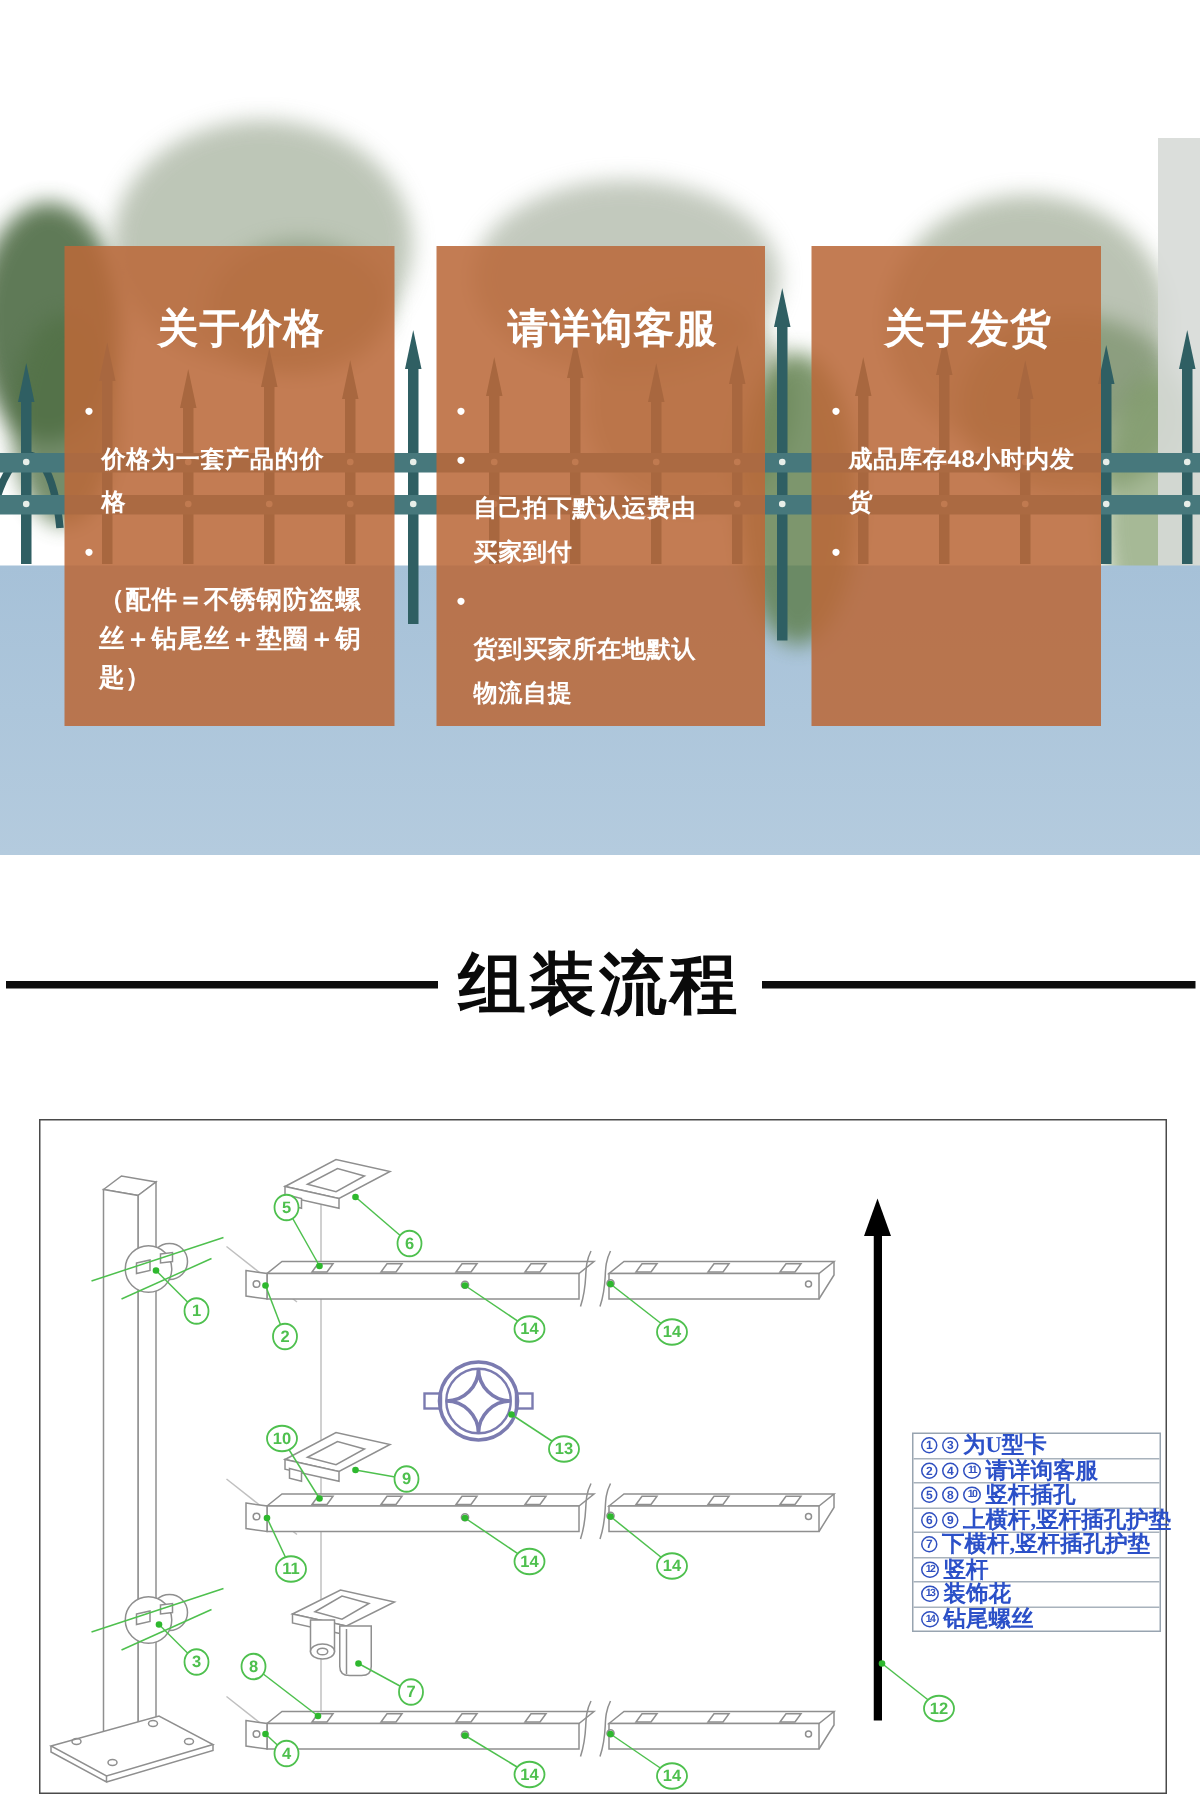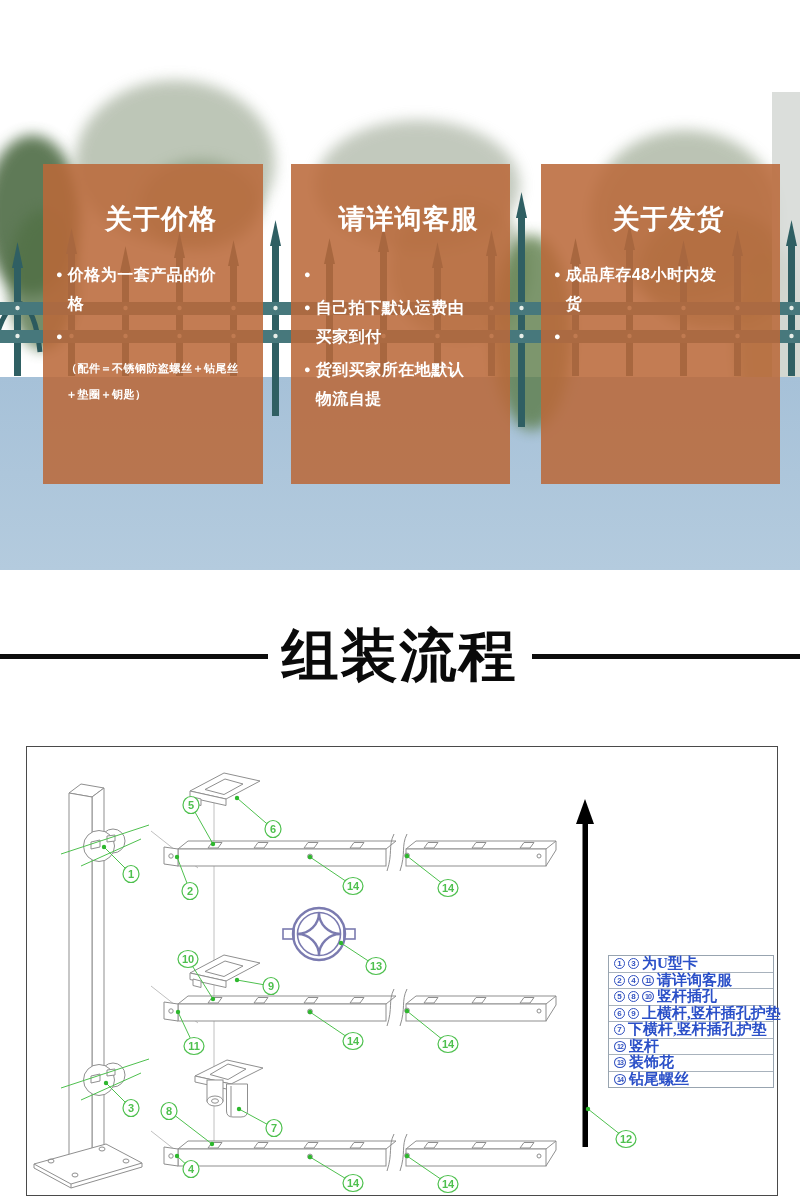--- a/index.html
+++ b/index.html
@@ -10,28 +10,28 @@
   .blob{position:absolute;border-radius:50%;filter:blur(7px);z-index:1;}
   .sky{position:absolute;left:0;top:377px;width:800px;height:193px;z-index:2;
        background:linear-gradient(#a6c1d8,#b4cbde);}
   .fence{position:absolute;left:0;top:180px;z-index:3;}
   .bldg{position:absolute;left:772px;top:92px;width:28px;height:340px;background:#d7dad7;opacity:.9;z-index:1;}
   .card{position:absolute;top:164px;height:320px;background:rgba(186,105,58,.87);z-index:5;color:#fff;}
   .card-title{margin-top:37px;text-align:center;font-size:27px;font-weight:bold;letter-spacing:1px;margin-left:16px;}
   .card-body{margin:23px 12px 0 13px;}
   .bullet{display:flex;font-size:16px;font-weight:bold;line-height:29px;margin-bottom:4px;}
   .bullet .dot{font-size:11px;margin-right:5px;line-height:29px;flex:none;}
-  .bullet .btxt{width:163px;letter-spacing:.5px;}
-  .note{font-size:11px;font-weight:bold;line-height:26px;padding-left:10px;width:175px;letter-spacing:.5px;}
+  .bullet .btxt{width:163px;letter-spacing:.5px;margin-top:32px;}
+  .note{font-size:17px;font-weight:bold;line-height:26px;padding-left:10px;width:175px;letter-spacing:.5px;}
   
   .divider{position:absolute;left:0;top:628px;width:800px;height:56px;display:flex;align-items:center;justify-content:center;}
   .dline{height:5px;background:#0d0d0d;flex:none;}
   .dline.l{width:288px;margin-right:14px;}
   .dline.r{width:289px;margin-left:14px;}
-  .dtitle{font-size:57px;font-weight:900;color:#0a0a0a;letter-spacing:2px;white-space:nowrap;text-align:right;}
+  .dtitle{font-size:45px;font-weight:900;color:#0a0a0a;letter-spacing:2px;white-space:nowrap;text-align:right;}
   
   .dbox{position:absolute;left:26px;top:746px;width:752px;height:450px;border:1.5px solid #4a4a4a;background:#fff;box-sizing:border-box;}
   .dbox svg{position:absolute;left:0;top:0;}
   .legend{position:absolute;left:581px;top:208px;width:166px;border:1px solid #98a4b0;background:#fff;box-sizing:border-box;}
   .lrow{display:flex;align-items:center;height:15.5px;border-top:1px solid #a8b2bc;padding-left:5px;}
   .lrow:first-child{border-top:none;}
   .lnum{flex:none;width:11px;height:11px;border:1px solid #3050c0;border-radius:50%;color:#3050c0;
         font-size:8px;line-height:10px;text-align:center;box-sizing:border-box;margin-right:3px;font-weight:bold;}
   .lnum.w2{width:12px;font-size:7px;letter-spacing:-1px;}
   .ltxt{color:#2b50c8;font-size:15px;white-space:nowrap;font-weight:bold;
@@ -159,21 +159,21 @@
         <div class="bullet">
           <span class="dot">●</span>
           <span class="btxt">自己拍下默认运费由买家到付</span>
         </div>
         <div class="bullet">
           <span class="dot">●</span>
           <span class="btxt">货到买家所在地默认物流自提</span>
         </div>
       </div>
   </div>
-  <div class="card" style="left:541px;width:239px;">
+  <div class="card" style="left:541px;width:193px;">
     <div class="card-title">关于发货</div>
     <div class="card-body">
         <div class="bullet">
           <span class="dot">●</span>
           <span class="btxt">成品库存48小时内发货</span>
         </div>
         <div class="bullet">
           <span class="dot">●</span>
         </div>
       </div>

